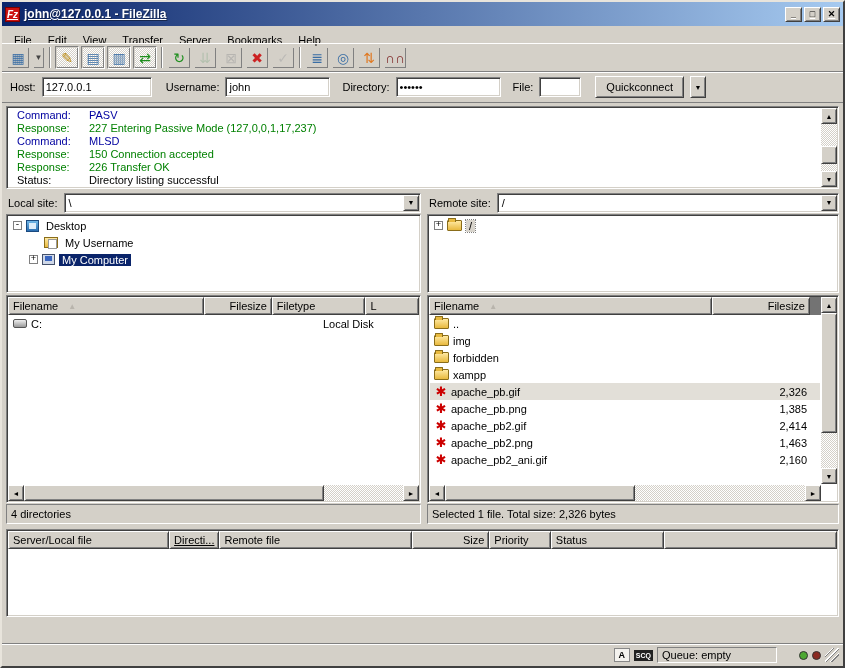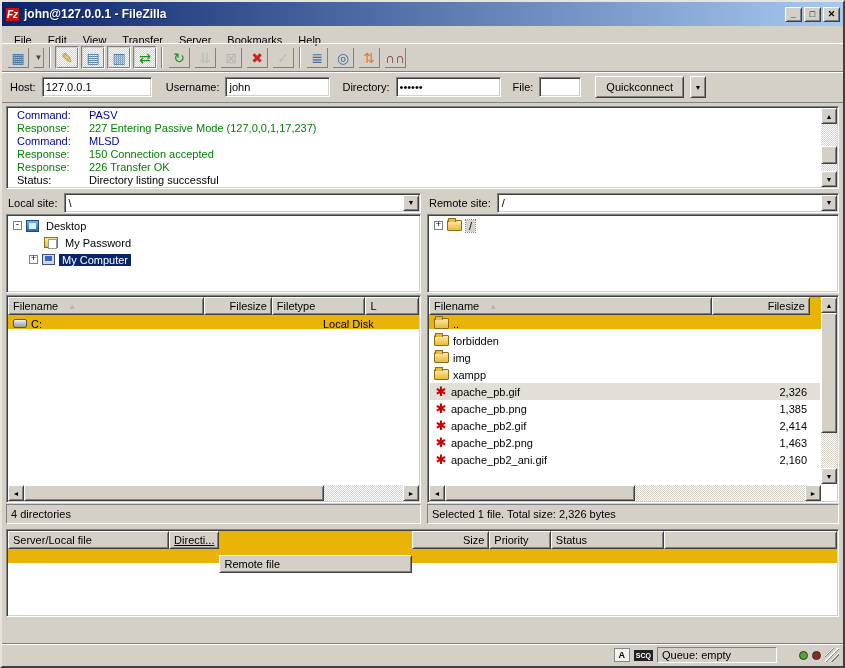--- a/index.html
+++ b/index.html
@@ -11,21 +11,21 @@
   }
   .sunken{border:1px solid;border-color:#808080 #fff #fff #808080;
     box-shadow:inset 1px 1px 0 #404040, inset -1px -1px 0 #d4d0c8;}
   .raised{border:1px solid;border-color:#fff #404040 #404040 #fff;
     box-shadow:inset 1px 1px 0 #d4d0c8, inset -1px -1px 0 #808080;background:#d4d0c8;}
   .flat-sunken{border:1px solid;border-color:#808080 #fff #fff #808080;}
 
   
   #titlebar{position:absolute;top:0;left:0;right:0;height:21px;
     background:linear-gradient(to right,var(--tb1),var(--tb2));
-    display:flex;align-items:center;padding:12px 3px;color:#fff;font-weight:bold;font-size:12px;}
+    display:flex;align-items:center;padding:12px 3px;color:#fff;font-weight:bold;font-size:12px;text-decoration:underline;}
   #app-icon{width:15px;height:15px;background:var(--brand);color:#fff;font-size:10px;
     font-style:italic;font-weight:bold;display:flex;align-items:center;justify-content:center;
     margin-right:4px;border:1px solid #7a0000;}
   #title-text{flex:1;text-shadow:1px 1px 0 rgba(0,0,0,.4);white-space:nowrap;}
   .winbtn{width:17px;height:15px;margin-left:2px;font-size:9px;font-weight:bold;color:#000;
     display:flex;align-items:center;justify-content:center;line-height:1;}
 
   
   #menubar{position:absolute;top:21px;left:0;right:0;height:20px;display:flex;align-items:center;padding:17px 4px;}
   .menu-item{padding:2px 8px;}
@@ -98,21 +98,21 @@
   .icon-drive{width:14px;height:9px;background:linear-gradient(#efefef,#9a9a9a);border:1px solid #555;border-radius:2px;}
   .icon-desktop{width:13px;height:12px;background:linear-gradient(#6fb7e8,#2a6db0);border:1px solid #1a4a80;}
   .icon-desktop::before{content:"";position:absolute;inset:2px;background:#dcecfa;}
   .icon-documents{width:14px;height:11px;background:linear-gradient(#ffe9a2,#e8b93e);border:1px solid #8a6d1a;}
   .icon-documents::before{content:"";position:absolute;top:1px;left:3px;width:7px;height:8px;background:#fff;border:1px solid #999;}
   .icon-computer{width:13px;height:11px;background:#cfd8e8;border:1px solid #44516b;}
   .icon-computer::before{content:"";position:absolute;inset:1px 2px 3px 2px;background:#3a66c0;}
 
   
   .listpane{position:absolute;top:293px;height:208px;background:#fff;}
-  .listheader{position:absolute;top:1px;left:1px;right:1px;height:32px;display:flex;background:#eab308;}
+  .listheader{position:absolute;top:1px;left:1px;right:1px;height:18px;display:flex;background:#737373;}
   .hcell{height:18px;display:flex;align-items:center;padding:0 4px;overflow:hidden;white-space:nowrap;}
   .hcell.right{justify-content:flex-end;}
   .sortarrow{color:#b8b4ac;font-size:8px;margin-left:10px;}
   .listbody{position:absolute;top:19px;left:2px;bottom:18px;overflow:hidden;}
   .lrow{display:flex;align-items:center;height:17px;white-space:nowrap;}
   .lrow.selected{background:#e2dfd8;}
   .lcell{padding:0 4px;overflow:hidden;display:flex;align-items:center;height:17px;}
   .lcell.right{justify-content:flex-end;}
   .pane-hscroll{position:absolute;left:1px;bottom:1px;}
 
@@ -280,21 +280,21 @@
 
   <div id="local-tree" class="tree sunken" style="left:4px;width:415px">
       <div class="tree-row" style="padding-left: 4px;">
         <span class="expander">-</span>
         <span class="icon icon-desktop"></span>
         <span class="tree-label">Desktop</span>
       </div>
       <div class="tree-row" style="padding-left: 20px;">
         <span style="width: 15px;"></span>
         <span class="icon icon-documents"></span>
-        <span class="tree-label">My Password</span>
+        <span class="tree-label">My Username</span>
       </div>
       <div class="tree-row" style="padding-left: 20px;">
         <span class="expander">+</span>
         <span class="icon icon-computer"></span>
         <span class="tree-label selected">My Computer</span>
       </div>
     </div>
   <div id="remote-tree" class="tree sunken" style="left:425px;right:4px">
       <div class="tree-row" style="padding-left: 4px;">
         <span class="expander">+</span>
@@ -350,28 +350,28 @@
         <div class="lrow">
           <div class="lcell" style="width: 283px;">
             <span class="icon icon-folder"></span>
             <span>..</span>
           </div>
           <div class="lcell right" style="width: 98px;"></div>
         </div>
         <div class="lrow">
           <div class="lcell" style="width: 283px;">
             <span class="icon icon-folder"></span>
+            <span>img</span>
+          </div>
+          <div class="lcell right" style="width: 98px;"></div>
+        </div>
+        <div class="lrow">
+          <div class="lcell" style="width: 283px;">
+            <span class="icon icon-folder"></span>
             <span>forbidden</span>
-          </div>
-          <div class="lcell right" style="width: 98px;"></div>
-        </div>
-        <div class="lrow">
-          <div class="lcell" style="width: 283px;">
-            <span class="icon icon-folder"></span>
-            <span>img</span>
           </div>
           <div class="lcell right" style="width: 98px;"></div>
         </div>
         <div class="lrow">
           <div class="lcell" style="width: 283px;">
             <span class="icon icon-folder"></span>
             <span>xampp</span>
           </div>
           <div class="lcell right" style="width: 98px;"></div>
         </div>
@@ -431,21 +431,21 @@
   </div>
 
   <div id="queue" class="sunken">
     <div id="queue-header" class="listheader">
         <div class="hcell raised" style="width: 186px;">
           <span>Server/Local file</span>
         </div>
         <div class="hcell raised" style="width: 57px; text-decoration: underline;">
           <span>Directi...</span>
         </div>
-        <div class="hcell raised" style="width: 223px; margin-top: 24px;">
+        <div class="hcell raised" style="width: 223px;">
           <span>Remote file</span>
         </div>
         <div class="hcell raised right" style="width: 88px;">
           <span>Size</span>
         </div>
         <div class="hcell raised" style="width: 70px;">
           <span>Priority</span>
         </div>
         <div class="hcell raised" style="width: 130px;">
           <span>Status</span>

